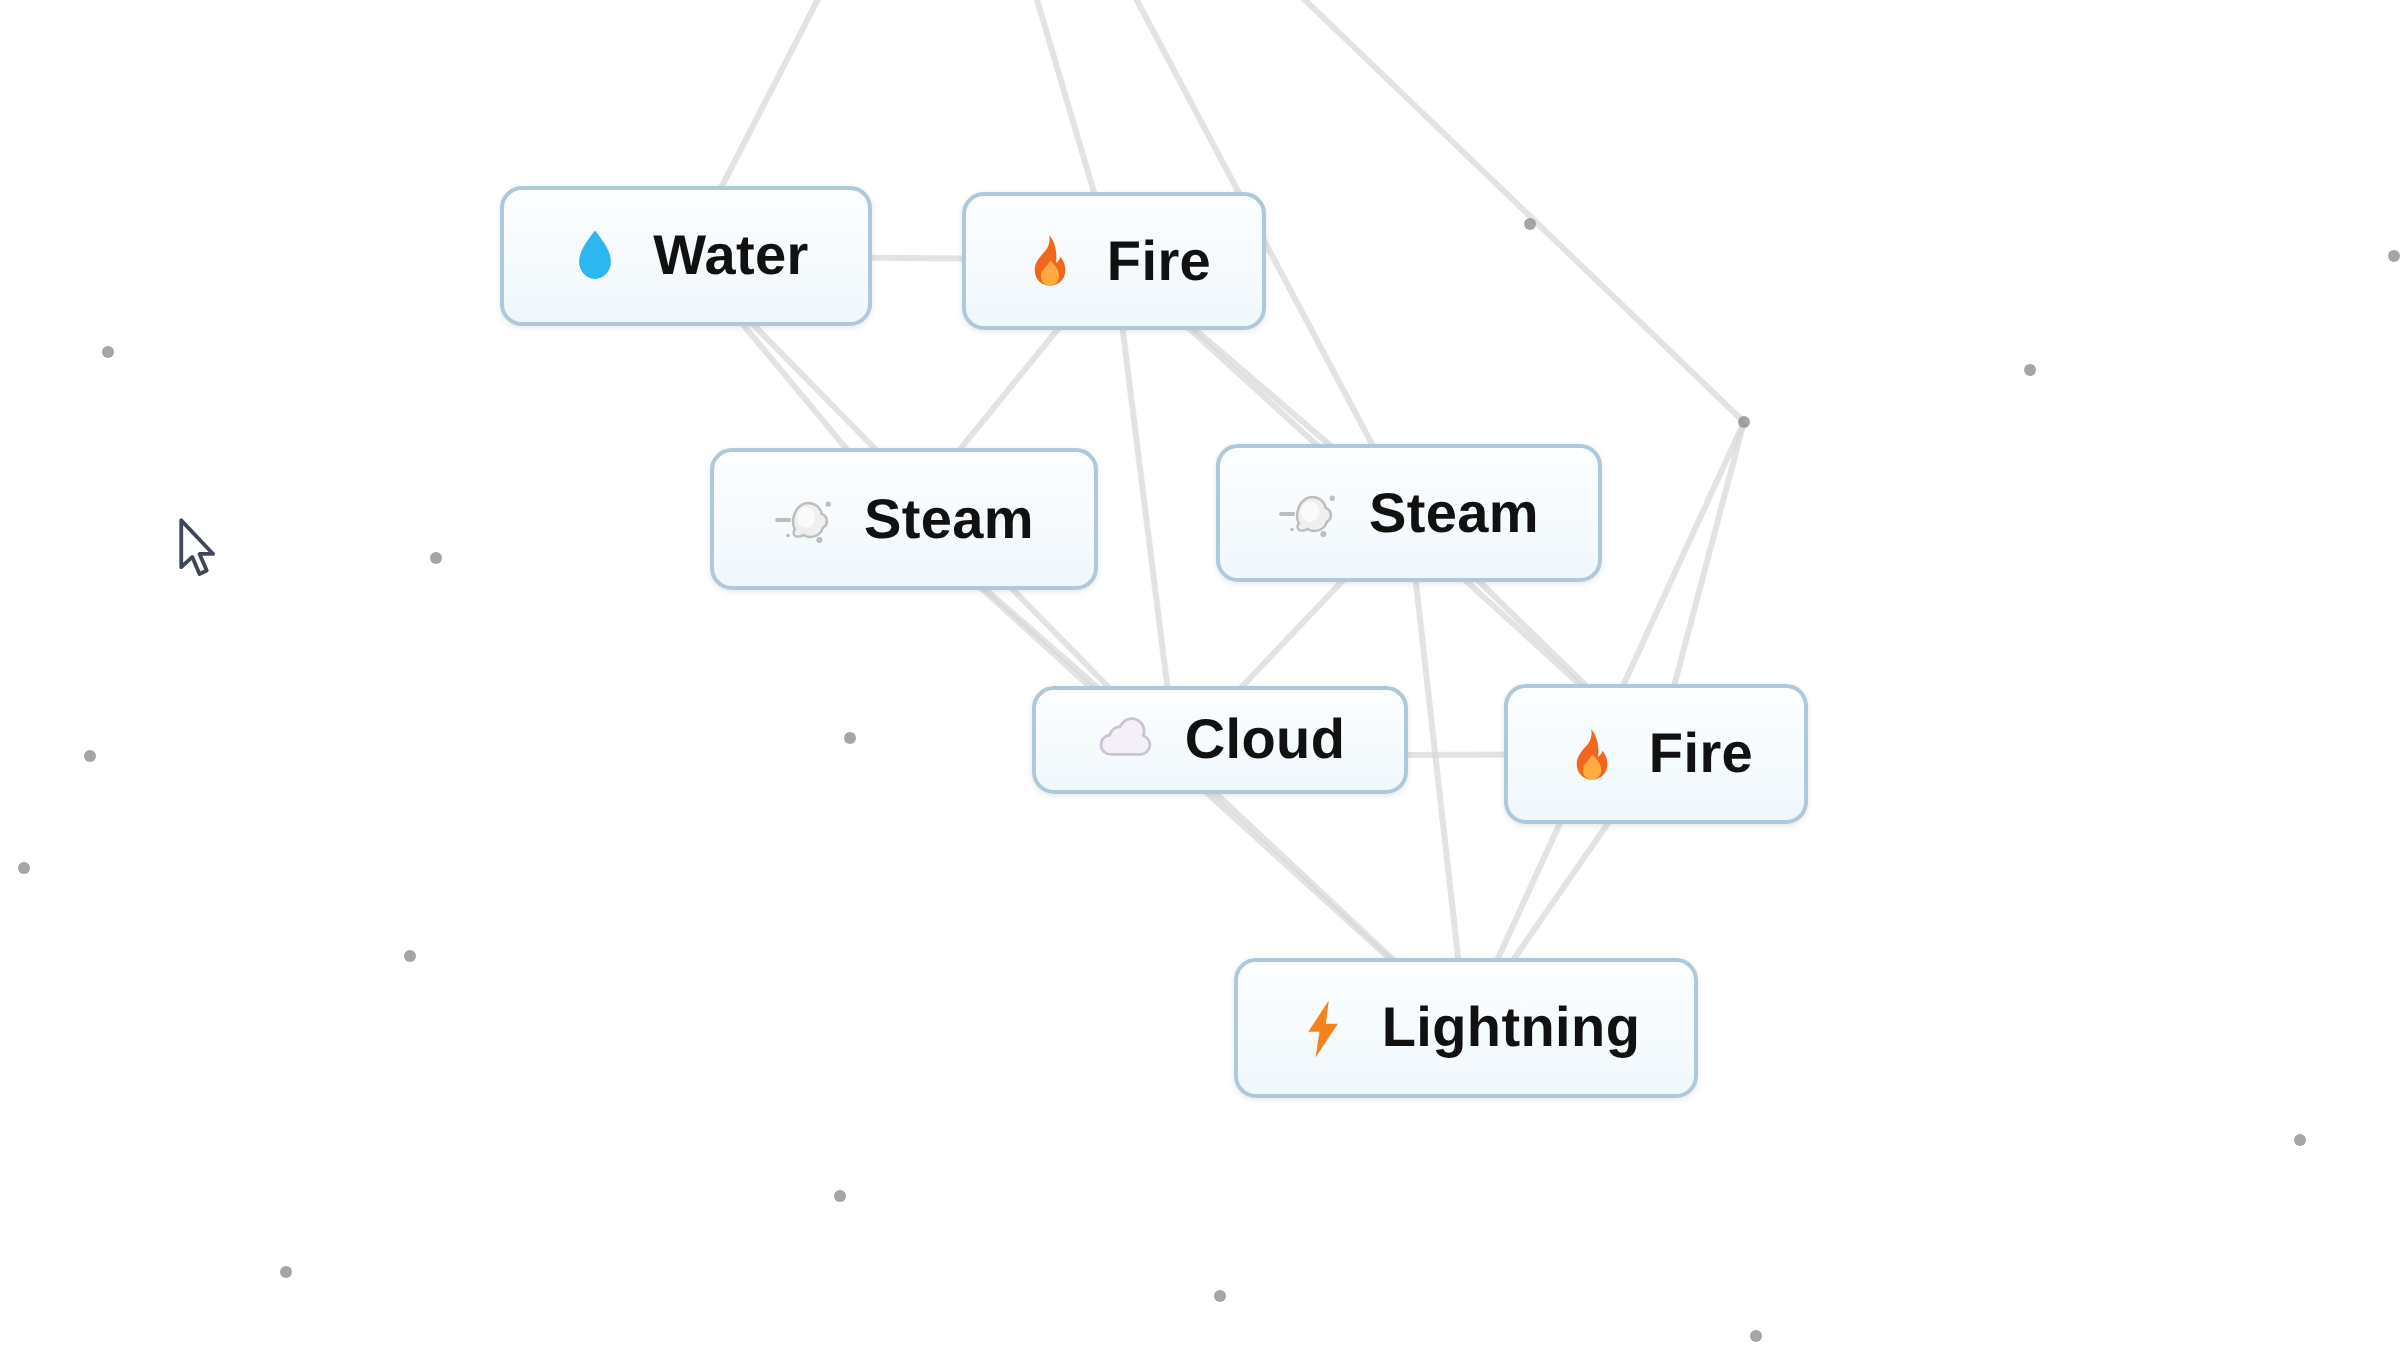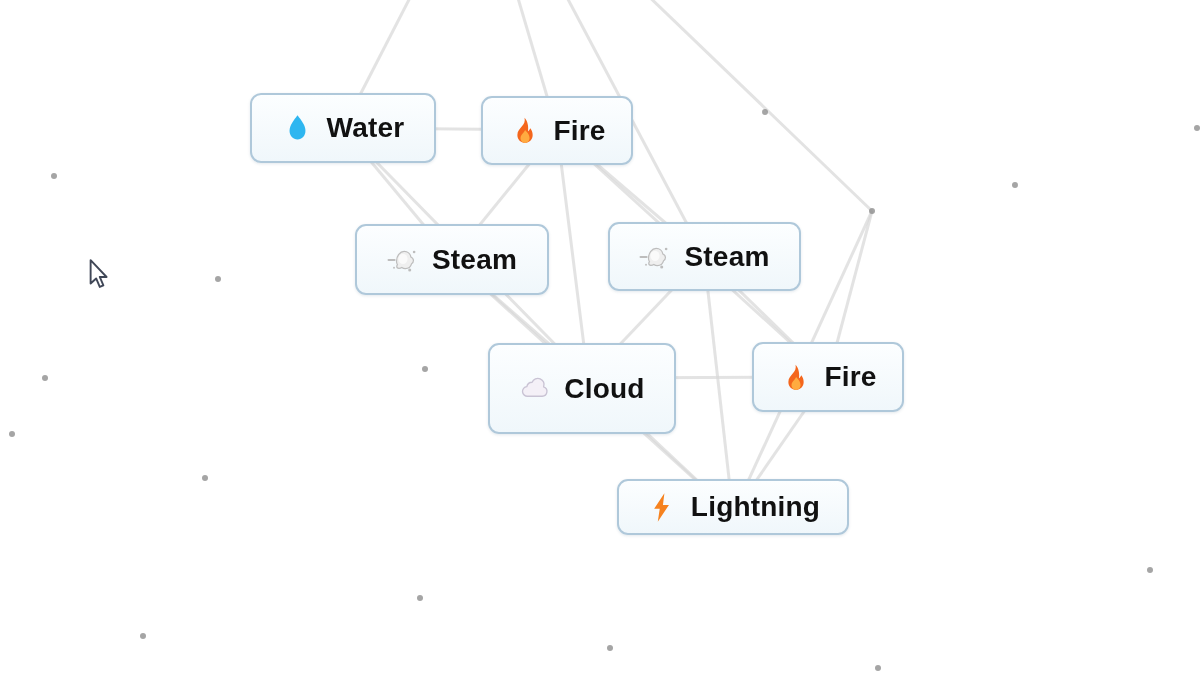--- a/index.html
+++ b/index.html
@@ -121,38 +121,38 @@
        <line x1="2" y1="16" x2="10" y2="16" stroke="#bdbdbd" stroke-width="2.6" stroke-linecap="round"></line>
        <path fill="#efefef" stroke="#bdbdbd" stroke-width="1.6" d="M22.5 4.8 C27 4.8 30.6 8 31.3 12 C33.3 12.8 34.7 14.6 34.7 16.8 C34.7 18.6 33.7 20.2 32.2 21 C31.2 24.6 28 27.2 24.1 27.2 C22.4 27.2 20.8 26.7 19.5 25.8 C18.4 26.5 17 26.9 15.6 26.9 C13.9 26.9 12.8 25.7 12.8 24.2 C12.8 23.4 13.1 22.7 13.7 22.2 C12.9 20.8 12.5 19.2 12.5 17.5 C12.5 10.5 17 4.8 22.5 4.8 Z"></path>
        <ellipse cx="21" cy="14.5" rx="6" ry="6.8" fill="#fafafa"></ellipse>
        <circle cx="35.6" cy="5.6" r="1.7" fill="#bdbdbd"></circle>
        <circle cx="29.8" cy="29.2" r="2" fill="#bdbdbd"></circle>
        <circle cx="9.2" cy="26.2" r="1.2" fill="#bdbdbd"></circle>
      </svg>
         </span>
     <span class="label">Steam</span>
   </div>
-      <div class="element-card" style="left: 488px; top: 343px; width: 188px; height: 91px;">
+      <div class="element-card" style="left: 516px; top: 343px; width: 188px; height: 54px;">
     <span class="icon">
           <svg width="40" height="28" viewBox="0 0 40 28">
        <path fill="#f4f0f7" stroke="#c9c3d4" stroke-width="1.7" stroke-linejoin="round" d="M11 23 L29 23 A6 6 0 0 0 30.8 11.3 A7.5 7.5 0 0 0 16.4 5.6 A6.8 6.8 0 0 0 9.8 11 A6 6 0 0 0 11 23 Z"></path>
      </svg>
         </span>
     <span class="label">Cloud</span>
   </div>
       <div class="element-card" style="left: 752px; top: 342px; width: 152px; height: 70px;">
     <span class="icon">
           <svg width="31" height="29" viewBox="0 0 30 28">
        <path fill="#f4661c" d="M15.1 1.6 C15.7 5.4 14.5 7.7 12.5 9.9 C10.4 12.3 8.1 14.7 8.1 18.3 C8.1 22.9 11.5 25.9 15.5 25.9 C19.5 25.9 22.9 22.9 22.9 18.3 C22.9 15.8 22 13.7 20.6 11.9 C20.1 13.2 19.4 14.2 18.3 15 C19.1 11.1 18.3 5 15.1 1.6 Z"></path>
        <path fill="#ffab40" d="M15.5 25.9 C13 25.9 11.1 23.9 11.1 21.4 C11.1 19.4 12.3 18 13.5 16.7 C14.3 15.8 15.1 14.8 15.6 13.6 C17 15.2 19.9 17.8 19.9 21.3 C19.9 23.9 18 25.9 15.5 25.9 Z"></path>
      </svg>
         </span>
     <span class="label">Fire</span>
   </div>
-      <div class="element-card" style="left: 617px; top: 479px; width: 232px; height: 56px;">
+      <div class="element-card" style="left: 617px; top: 479px; width: 232px; height: 70px;">
     <span class="icon">
           <svg width="25" height="31" viewBox="0 0 24 30">
             <path fill="#f6821f" d="M14.8 1.2 L4.9 16.3 L10.3 16.3 L8.4 28.8 L19.2 12.5 L13.4 12.5 Z"></path>
           </svg>
         </span>
     <span class="label">Lightning</span>
   </div>
     </div>
   <svg class="cursor" id="cursor" viewBox="0 0 24 32" xmlns="http://www.w3.org/2000/svg" style="left: 84px; top: 257px;">
       <path d="M6 3 L6 25 L11.2 20.2 L14.6 28.2 L18 26.6 L14.6 18.8 L21 18.8 Z" fill="#ffffff" stroke="#404757" stroke-width="1.8" stroke-linejoin="round"></path>

